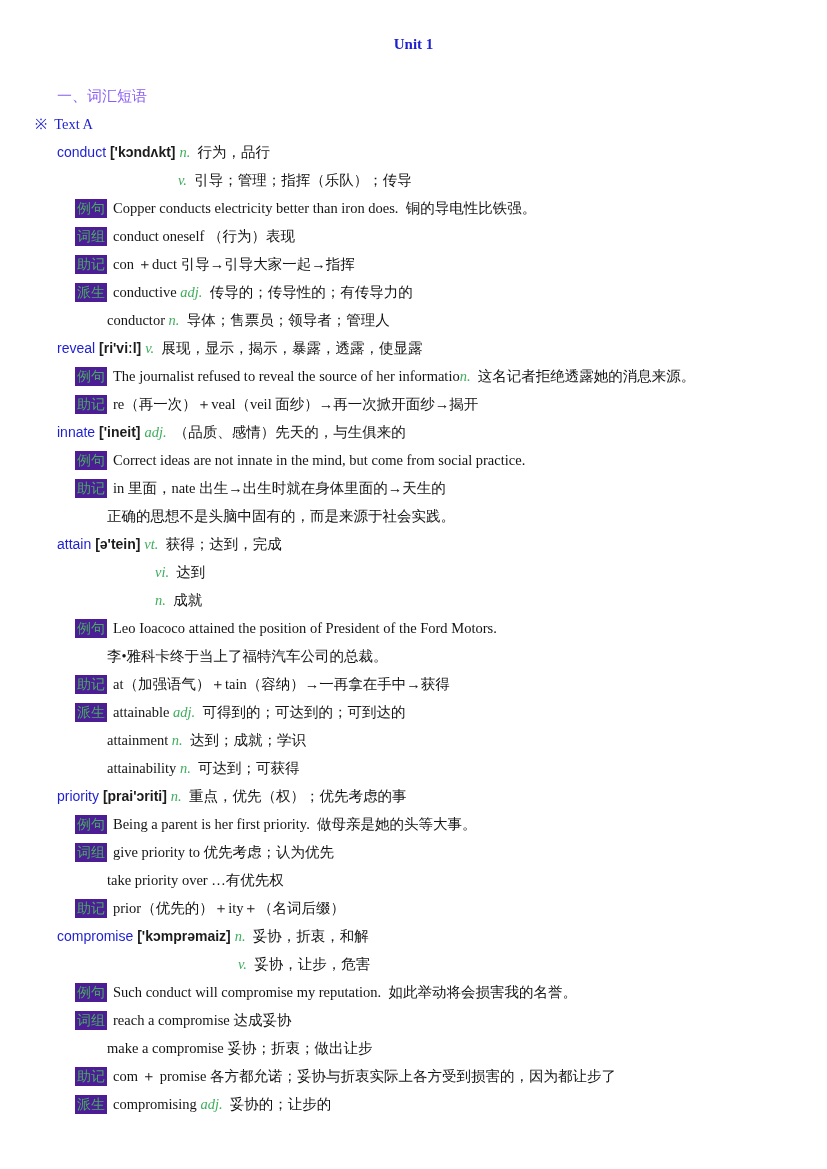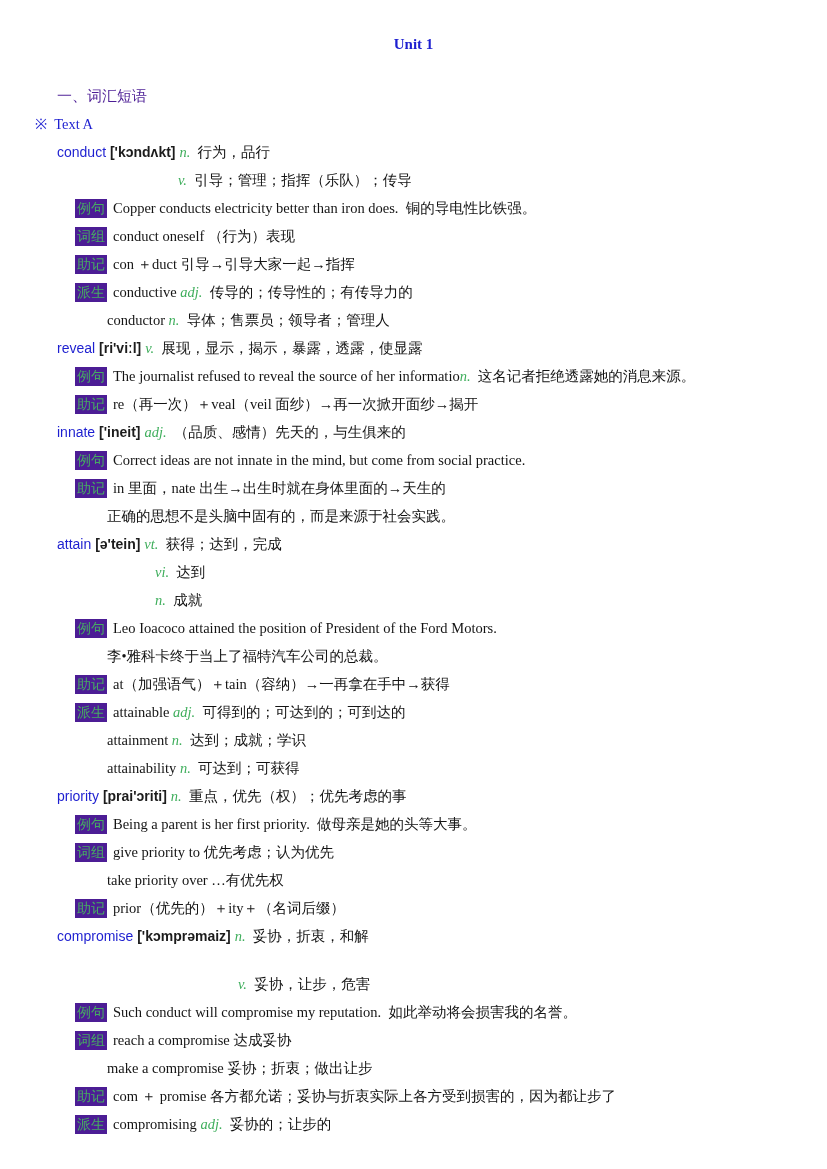--- a/index.html
+++ b/index.html
@@ -7,21 +7,21 @@
     width:827px;height:1169px;background:#ffffff;overflow:hidden;
     font-family:"Liberation Serif","DejaVu Serif",serif;
     font-size:14.5px;color:#141414;
   }
   .doc{padding-top:30px;}
   .title{
     text-align:center;line-height:28px;font-weight:bold;font-size:15px;
     color:#1d1fd0;
   }
   .section-heading{
-    margin:24px 0 0 57px;line-height:28px;font-size:15px;color:#4c1d95;
+    margin:24px 0 0 57px;line-height:28px;font-size:15px;color:#8b5cf6;
   }
   .subsection{
     margin-left:35px;line-height:28px;font-size:14.5px;color:#1d1fd0;
   }
   .subsection .marker{margin-right:7px;}
   .lines{margin:0;}
   .line{line-height:28px;white-space:pre-wrap;}
   .l-head{margin-left:57px;}
   .l-badge{margin-left:75px;}
   .l-cont{margin-left:107px;}
@@ -77,20 +77,20 @@
       <div class="line l-badge"><span class="badge">助记</span><span class="r-plain">at（加强语气）＋tain（容纳）→一再拿在手中→获得</span></div>
       <div class="line l-badge"><span class="badge">派生</span><span class="r-plain">attainable </span><span class="r-pos">adj.</span><span class="r-plain">  可得到的；可达到的；可到达的</span></div>
       <div class="line l-cont"><span class="r-plain">attainment </span><span class="r-pos">n.</span><span class="r-plain">  达到；成就；学识</span></div>
       <div class="line l-cont"><span class="r-plain">attainability </span><span class="r-pos">n.</span><span class="r-plain">  可达到；可获得</span></div>
       <div class="line l-head"><span class="r-word">priority </span><span class="r-phon">[prai'ɔriti] </span><span class="r-pos">n.</span><span class="r-plain">  重点，优先（权）；优先考虑的事</span></div>
       <div class="line l-badge"><span class="badge">例句</span><span class="r-plain">Being a parent is her first priority.  做母亲是她的头等大事。</span></div>
       <div class="line l-badge"><span class="badge">词组</span><span class="r-plain">give priority to 优先考虑；认为优先</span></div>
       <div class="line l-cont"><span class="r-plain">take priority over …有优先权</span></div>
       <div class="line l-badge"><span class="badge">助记</span><span class="r-plain">prior（优先的）＋ity＋（名词后缀）</span></div>
       <div class="line l-head"><span class="r-word">compromise </span><span class="r-phon">['kɔmprəmaiz] </span><span class="r-pos">n.</span><span class="r-plain">  妥协，折衷，和解</span></div>
-      <div class="line l-sense" style="margin-left: 238px; margin-top: 20px;"><span class="r-pos">v.</span><span class="r-plain">  妥协，让步，危害</span></div>
+      <div class="line l-sense" style="margin-left: 238px;"><span class="r-pos">v.</span><span class="r-plain">  妥协，让步，危害</span></div>
       <div class="line l-badge"><span class="badge">例句</span><span class="r-plain">Such conduct will compromise my reputation.  如此举动将会损害我的名誉。</span></div>
       <div class="line l-badge"><span class="badge">词组</span><span class="r-plain">reach a compromise 达成妥协</span></div>
       <div class="line l-cont"><span class="r-plain">make a compromise 妥协；折衷；做出让步</span></div>
       <div class="line l-badge"><span class="badge">助记</span><span class="r-plain">com ＋ promise 各方都允诺；妥协与折衷实际上各方受到损害的，因为都让步了</span></div>
       <div class="line l-badge"><span class="badge">派生</span><span class="r-plain">compromising </span><span class="r-pos">adj.</span><span class="r-plain">  妥协的；让步的</span></div>
     </div>
 </div>
 
 </body></html>

